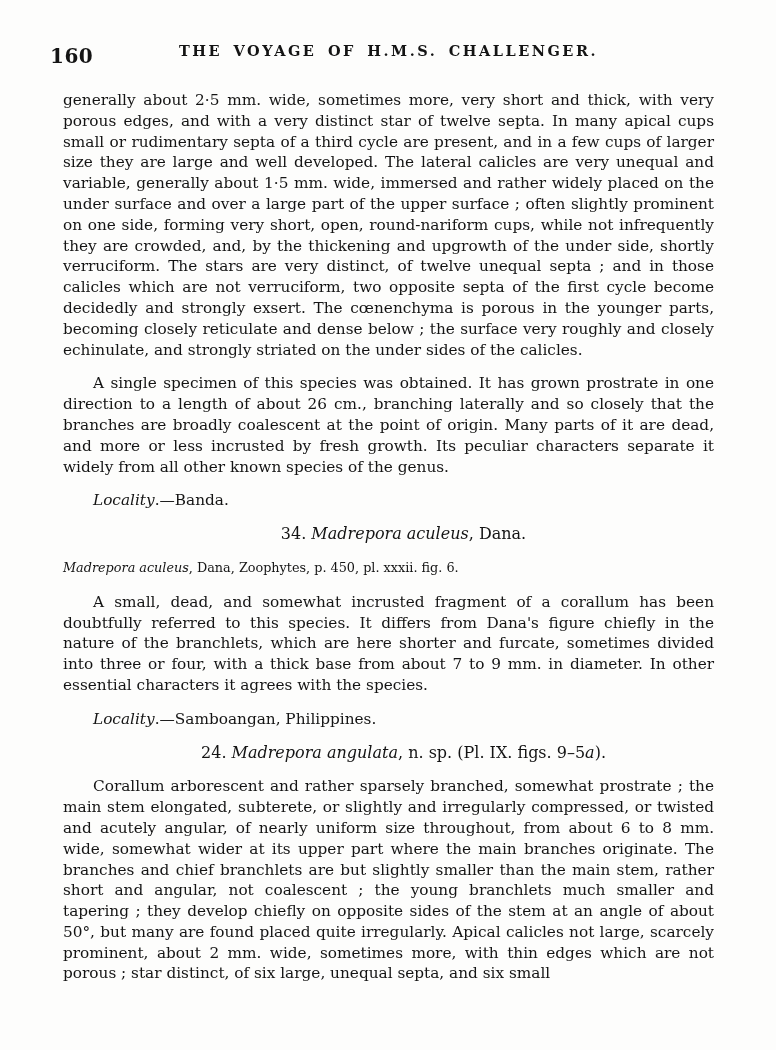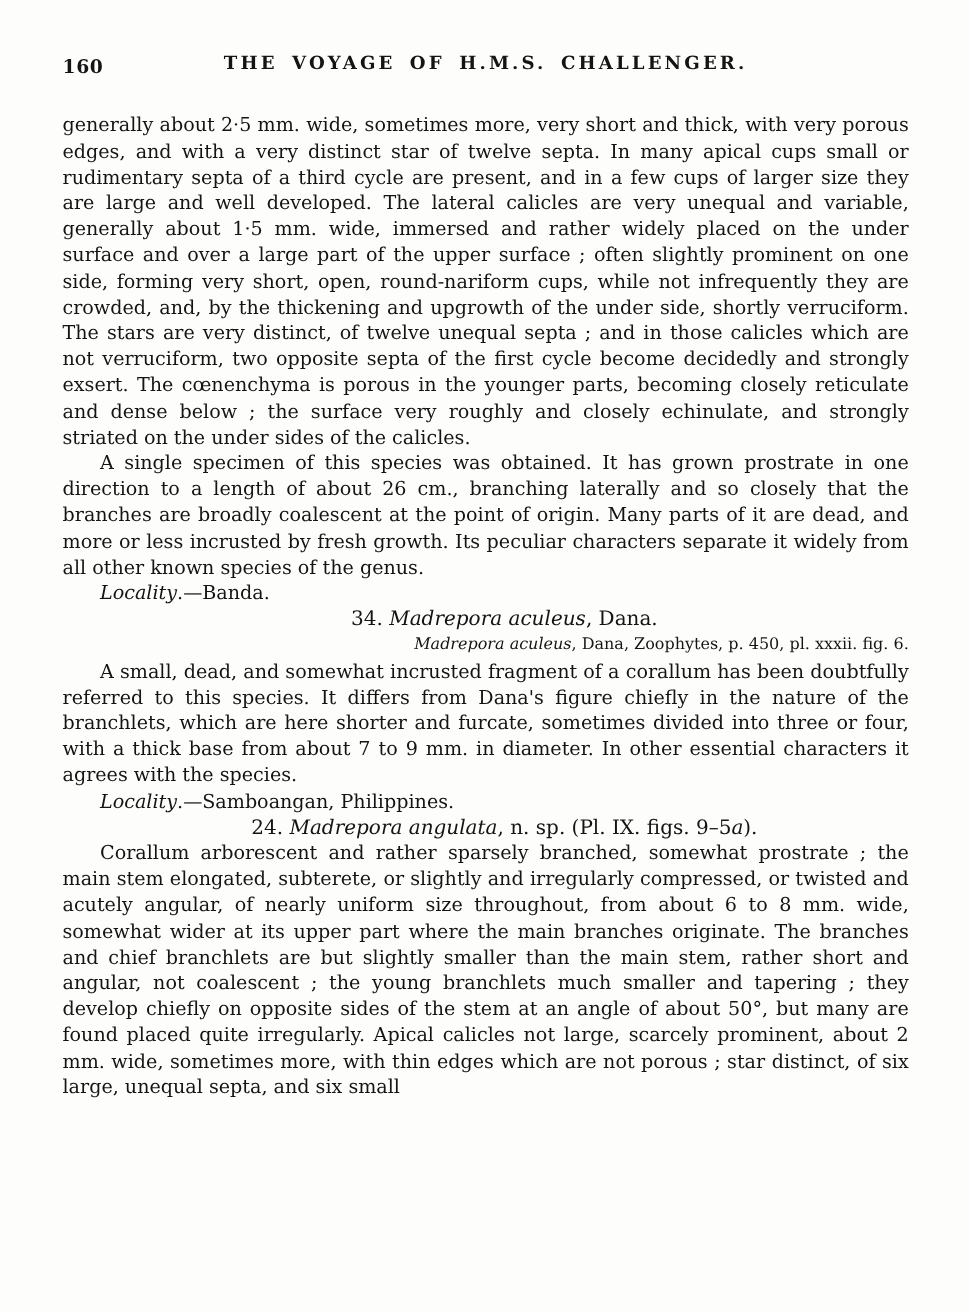--- a/index.html
+++ b/index.html
@@ -21,62 +21,62 @@
   }
   .running-head {
     position: relative;
     height: 26px;
     margin-bottom: 22px;
   }
   .page-number {
     position: absolute;
     left: 0;
     top: 2px;
-    font-size: 15px;
+    font-size: 20px;
     font-weight: 700;
     letter-spacing: 0.5px;
   }
   .running-title {
     position: absolute;
     left: 0;
     right: 0;
     top: 0;
     text-align: center;
     font-size: 14.5px;
     font-weight: 700;
     letter-spacing: 2.5px;
     word-spacing: 4px;
   }
   .body-text {
     font-size: 15.3px;
     line-height: 20.8px;
     text-align: justify;
   }
   .body-text p {
-    margin: 0;
+    margin: 13px;
   }
   p.indent {
     text-indent: 30px;
   }
   .species-heading {
     margin: 0;
     padding-left: 30px;
     font-size: 16px;
     text-align: center;
     text-indent: 0;
   }
   .heading-gap {
     margin-top: 40px;
   }
   .italic {
     font-style: italic;
   }
   .citation {
     margin-top: 13px;
-    text-align: right;
+    text-align: left;
     font-size: 12.8px;
     text-indent: 0;
   }
   .after-citation {
     margin-top: 15px;
   }
   .after-heading {
     margin-top: 17px;
   }
 </style>

